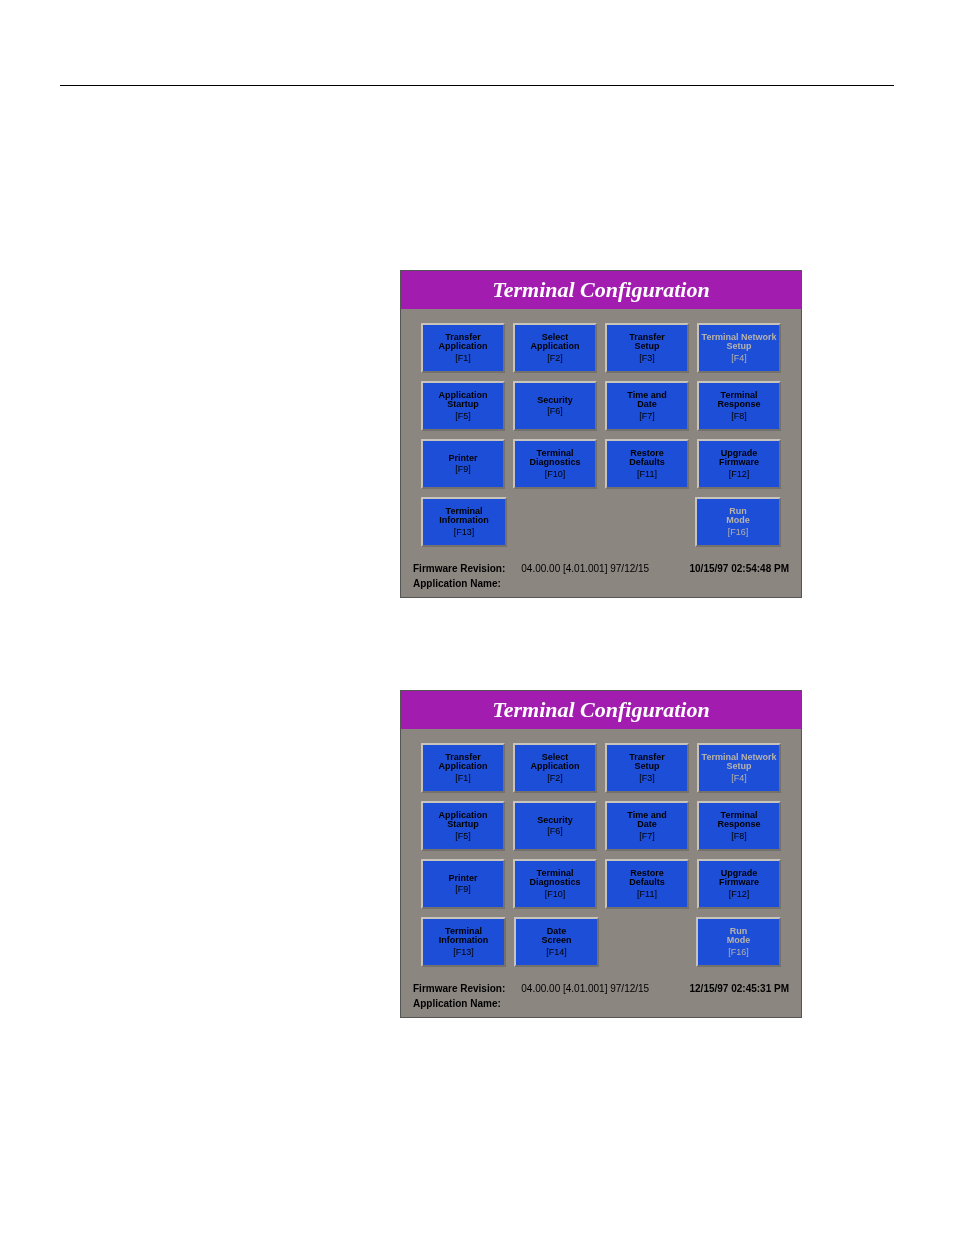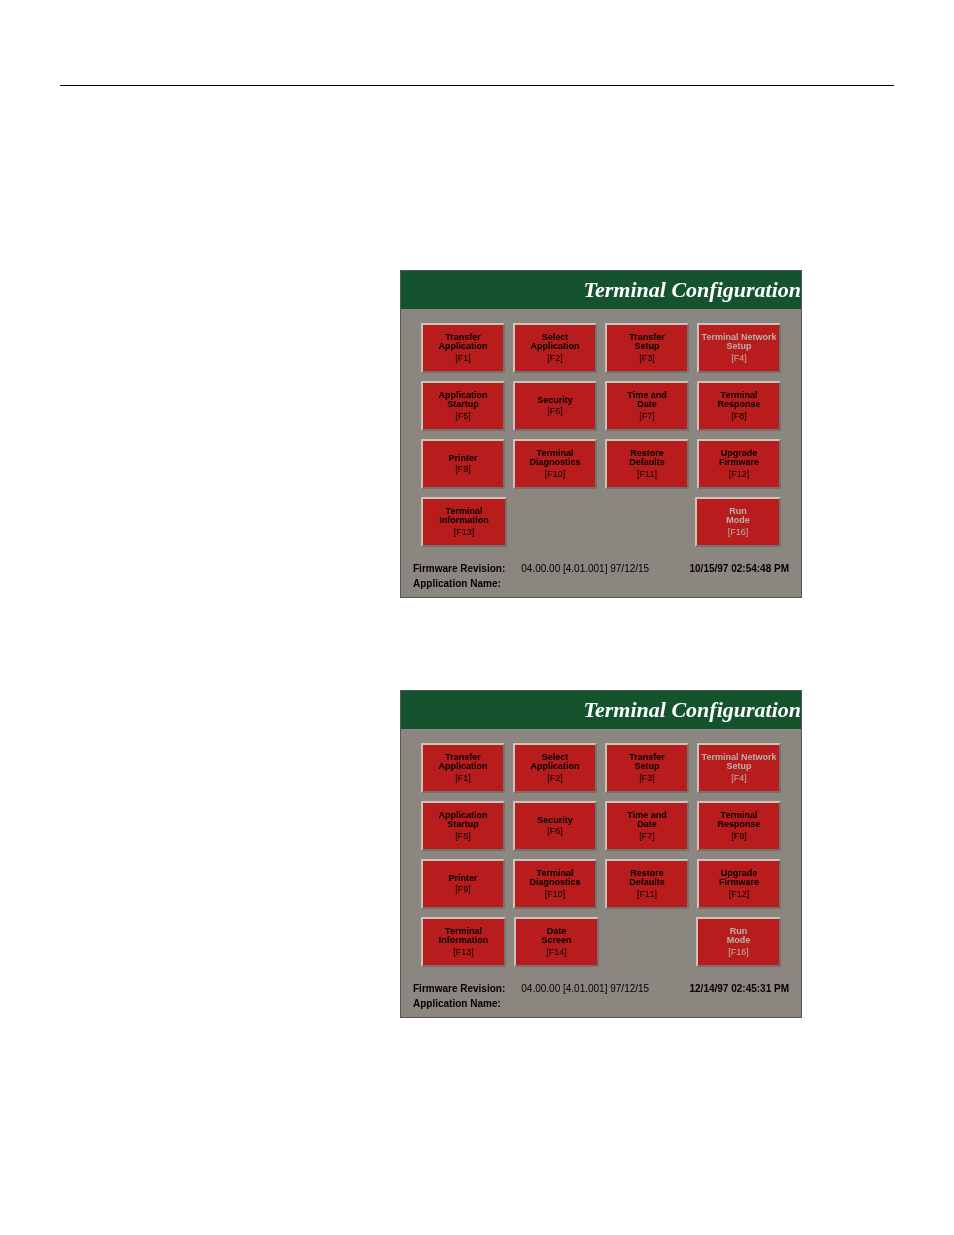--- a/index.html
+++ b/index.html
@@ -2,24 +2,24 @@
 <html><head>
 <meta charset="utf-8">
 <style>
 html,body{margin:0;padding:0;background:#fff;font-family:Arial,Helvetica,sans-serif;color:#000}
 .page{width:954px;height:1235px;position:relative;margin:0 auto}
 .hr-top{position:absolute;left:60px;right:60px;top:85px;border-top:1px solid #000}
 .fig-wrap{position:absolute;left:400px;width:400px}
 .fig1{top:270px}
 .fig2{top:690px}
 .panel{width:400px;background:#8b8680;border:1px solid #555}
-.panel-title{background:#14532d;color:#fff;font-style:italic;font-family:"Times New Roman",serif;font-size:22px;text-align:right;padding:6px 0;font-weight:600}
+.panel-title{background:#a21caf;color:#fff;font-style:italic;font-family:"Times New Roman",serif;font-size:22px;text-align:center;padding:6px 0;font-weight:600}
 .btn-area{padding:14px 20px 6px 20px}
 .btn-row{display:flex;gap:8px;margin-bottom:8px}
-.tc-btn{flex:1;height:46px;background:#b91c1c;border:2px outset #c8c4bc;display:flex;flex-direction:column;align-items:center;justify-content:center;text-align:center;line-height:1.05}
+.tc-btn{flex:1;height:46px;background:#1d4ed8;border:2px outset #c8c4bc;display:flex;flex-direction:column;align-items:center;justify-content:center;text-align:center;line-height:1.05}
 .tc-btn .l{font-size:9px;font-weight:700;color:#000}
 .tc-btn .k{font-size:9px;font-weight:400;color:#000;margin-top:2px}
 .tc-btn.disabled .l,.tc-btn.disabled .k{color:#b7b3ab}
 .tc-btn.placeholder{border:none;background:transparent}
 .footer-line{padding:2px 12px;font-size:10px;font-weight:700;color:#000;display:flex;gap:16px;align-items:center}
 .footer-line .val{font-weight:400}
 .footer-line .right{margin-left:auto}
 </style>
 </head>
 <body>
@@ -205,21 +205,21 @@
             <div class="tc-btn disabled">
               <span class="l">Run</span>
               <span class="l">Mode</span>
               <span class="k">[F16]</span>
             </div>
           </div>
         </div>
     <div class="footer-line">
       <span>Firmware Revision:</span>
       <span class="val">04.00.00 [4.01.001] 97/12/15</span>
-      <span class="right">12/14/97  02:45:31 PM</span>
+      <span class="right">12/15/97  02:45:31 PM</span>
     </div>
     <div class="footer-line" style="padding-bottom:8px">
       <span>Application Name:</span>
       <span class="val"></span>
     </div>
   </div>
 </div>
 
 </div>
 

